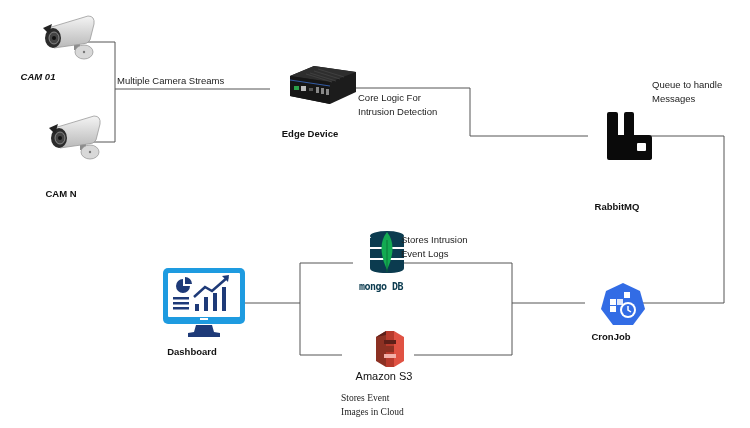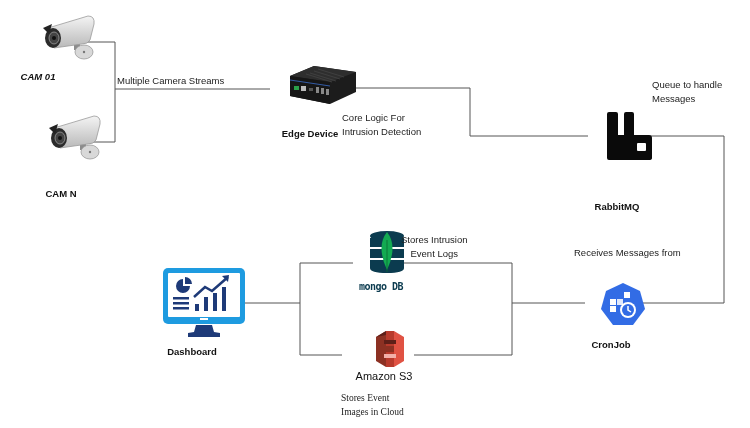--- a/index.html
+++ b/index.html
@@ -81,66 +81,65 @@
     <rect x="10" y="24" width="5" height="4" fill="#2aa04a"></rect>
     <rect x="17" y="24" width="5" height="5" fill="#bbb"></rect>
     <rect x="25" y="26" width="4" height="3" fill="#555"></rect>
     <rect x="32" y="25" width="3" height="6" fill="#888"></rect>
     <rect x="37" y="26" width="3" height="6" fill="#888"></rect>
     <rect x="42" y="27" width="3" height="6" fill="#888"></rect>
   </svg>
 </div>
 <div class="lbl" style="left:310px;top:128px;text-align:right;">Edge Device</div>
 
-<div class="note" style="left:342px;top:91px;margin-top:20px;">
+<div class="note" style="left:358px;top:91px;">
   <div>Core Logic For</div>
   <div>Intrusion Detection</div>
 </div>
 
 <div class="note" style="left:608px;top:78px;margin-left:44px;">
   <div>Queue to handle</div>
   <div>Messages</div>
 </div>
 <div class="abs" style="left:593px;top:111px;width:48px;height:50px;">
   <svg width="48" height="50" viewBox="0 0 48 50">
     <path d="M2 3 Q2 1 4 1 L11 1 Q13 1 13 3 L13 24 L19 24 L19 3 Q19 1 21 1 L27 1 Q29 1 29 3 L29 24 L44 24 Q47 24 47 27 L47 47 Q47 49 44 49 L4 49 Q2 49 2 47 Z" fill="#0a0a0a"></path>
     <rect x="32" y="32" width="9" height="8" rx="1" fill="#ffffff"></rect>
   </svg>
 </div>
 <div class="lbl" style="left:617px;top:172px;margin-top:29px;">RabbitMQ</div>
 
 <div class="note" style="left:574px;top:246px;">
-  <div>Receives Messages from</div>
 </div>
 <div class="abs" style="left:588px;top:282px;width:46px;height:46px;">
   <svg width="46" height="46" viewBox="0 0 46 46">
     <polygon points="23,1 40,9 45,27 33,43 13,43 1,27 6,9" fill="#326CE5"></polygon>
     <rect x="10" y="17" width="6" height="6" fill="#fff"></rect>
     <rect x="17" y="17" width="6" height="6" fill="#fff" opacity="0.85"></rect>
     <rect x="10" y="24" width="6" height="6" fill="#fff"></rect>
     <rect x="24" y="10" width="6" height="6" fill="#fff"></rect>
     <circle cx="28" cy="28" r="8" fill="#fff"></circle>
     <circle cx="28" cy="28" r="6" fill="#326CE5"></circle>
     <path d="M28 24 L28 28 L31 30" stroke="#fff" stroke-width="1.5" fill="none"></path>
   </svg>
 </div>
-<div class="lbl" style="left:611px;top:339px;">CronJob</div>
+<div class="lbl" style="left:611px;top:331px;">CronJob</div>
 
 <div class="abs" style="left:355px;top:230px;width:40px;height:44px;">
   <svg width="40" height="44" viewBox="0 0 40 44">
     <ellipse cx="20" cy="6" rx="17" ry="5" fill="#0B3B4F"></ellipse>
     <rect x="3" y="8" width="34" height="9" fill="#0B3B4F"></rect>
     <rect x="3" y="19" width="34" height="9" fill="#0B3B4F"></rect>
     <path d="M3 30 L37 30 L37 38 Q37 43 20 43 Q3 43 3 38 Z" fill="#0B3B4F"></path>
     <path d="M20 2 Q31 16 20 40 Q9 16 20 2 Z" fill="#13AA52"></path>
     <line x1="20" y1="10" x2="20" y2="42" stroke="#0a6b34" stroke-width="0.8"></line>
   </svg>
 </div>
 <div class="abs" style="left:375px;top:281px;transform:translateX(-50%);font-size:10px;font-weight:bold;color:#0B3B4F;font-family:'DejaVu Sans Mono', monospace;letter-spacing:-0.5px;white-space:nowrap;">mongo DB</div>
-<div class="note" style="left:401px;top:233px;text-align:center;">
+<div class="note" style="left:401px;top:233px;">
   <div>Stores Intrusion</div>
   <div>Event Logs</div>
 </div>
 
 <div class="abs" style="left:360px;top:329px;width:36px;height:40px;">
   <svg width="36" height="40" viewBox="0 0 36 40">
     <path d="M4 8 L14 2 L14 38 L4 32 Z" fill="#8C3123"></path>
     <path d="M32 8 L22 2 L22 38 L32 32 Z" fill="#E05243"></path>
     <rect x="14" y="2" width="8" height="36" fill="#B83A2C"></rect>
     <path d="M4 8 L14 6 L14 2 Z" fill="#5E1F18"></path>

